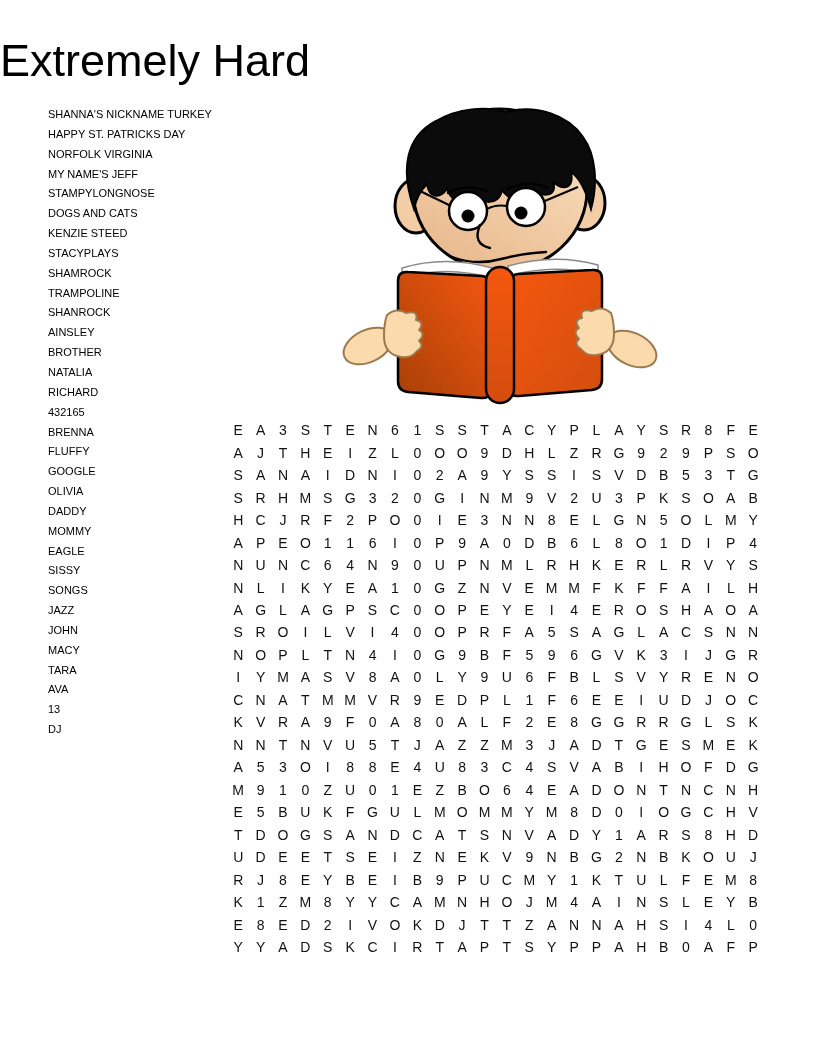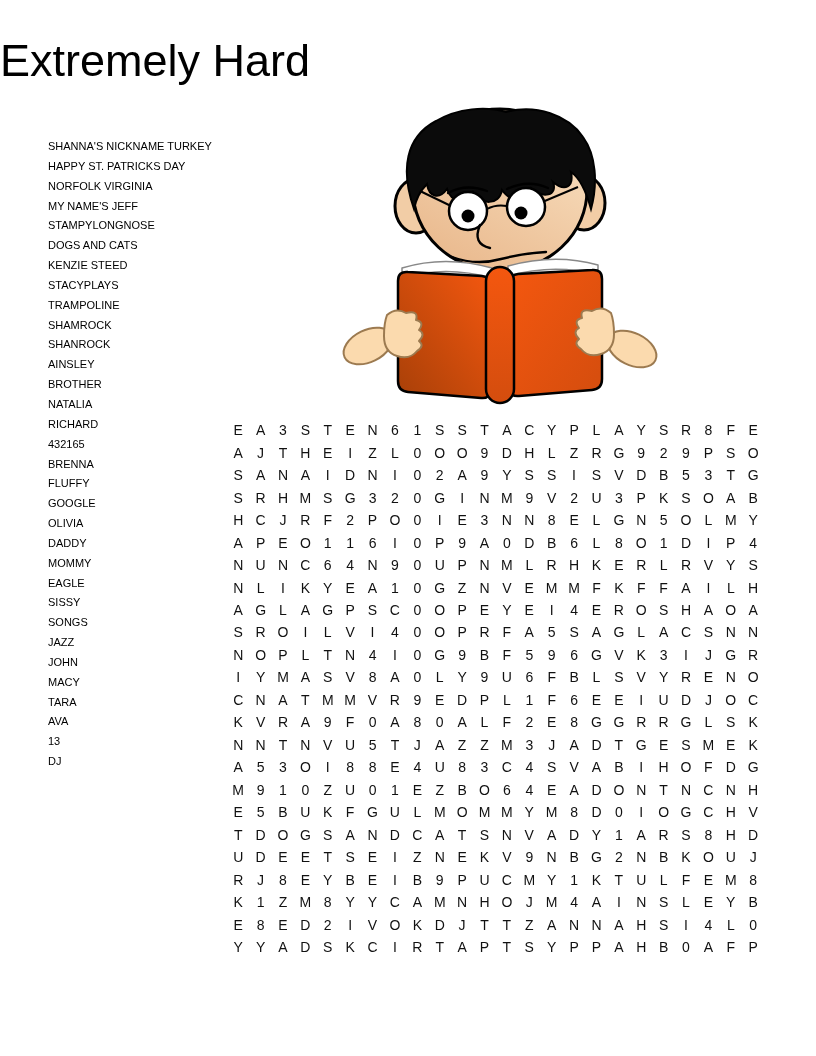--- a/index.html
+++ b/index.html
@@ -5,21 +5,21 @@
   html,body{margin:0;padding:0;background:#fff;}
   .page{
     position:relative;width:816px;height:1056px;background:#ffffff;
     font-family:"Liberation Sans", sans-serif;overflow:hidden;color:#000;
   }
   .title{
     position:absolute;top:33px;left:0;width:816px;
     font-size:45px;font-weight:400;line-height:56px;letter-spacing:0;
   }
   .word-list{
-    position:absolute;left:48px;top:105px;width:210px;margin-top:32px;
+    position:absolute;left:48px;top:105px;width:210px;
   }
   .word-list .word{
     font-size:11px;line-height:19.85px;white-space:nowrap;color:#000;
   }
   .illustration{
     position:absolute;left:340px;top:105px;width:320px;height:300px;
   }
   .letter-grid{
     position:absolute;left:227px;top:419px;
     display:grid;grid-template-columns:repeat(24,22.4px);grid-auto-rows:22.48px;
@@ -38,22 +38,22 @@
 
   <div class="word-list">
       <div class="word">SHANNA'S NICKNAME TURKEY</div>
       <div class="word">HAPPY ST. PATRICKS DAY</div>
       <div class="word">NORFOLK VIRGINIA</div>
       <div class="word">MY NAME'S JEFF</div>
       <div class="word">STAMPYLONGNOSE</div>
       <div class="word">DOGS AND CATS</div>
       <div class="word">KENZIE STEED</div>
       <div class="word">STACYPLAYS</div>
+      <div class="word">SHAMROCK</div>
       <div class="word">TRAMPOLINE</div>
-      <div class="word">SHAMROCK</div>
       <div class="word">SHANROCK</div>
       <div class="word">AINSLEY</div>
       <div class="word">BROTHER</div>
       <div class="word">NATALIA</div>
       <div class="word">RICHARD</div>
       <div class="word">432165</div>
       <div class="word">BRENNA</div>
       <div class="word">FLUFFY</div>
       <div class="word">GOOGLE</div>
       <div class="word">OLIVIA</div>

